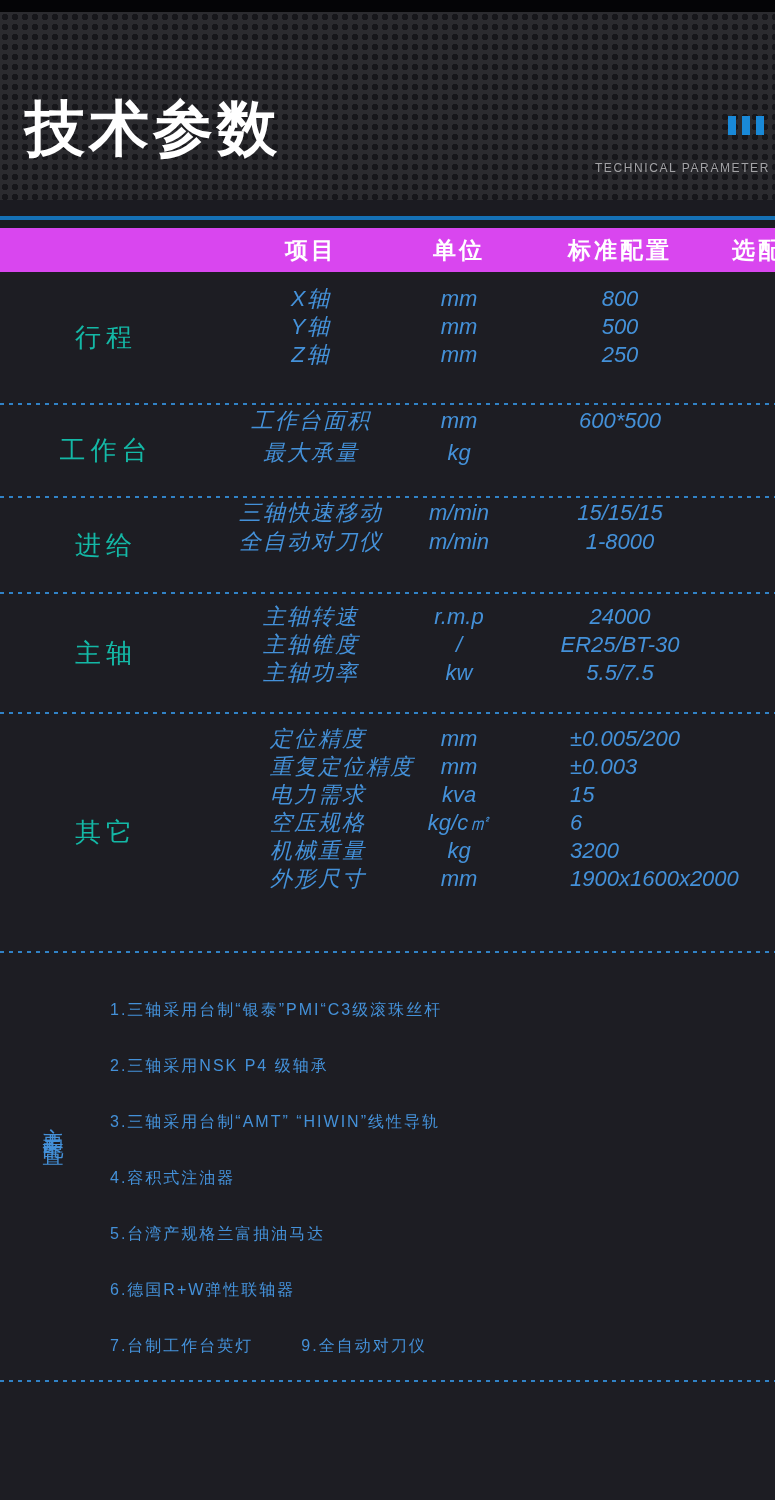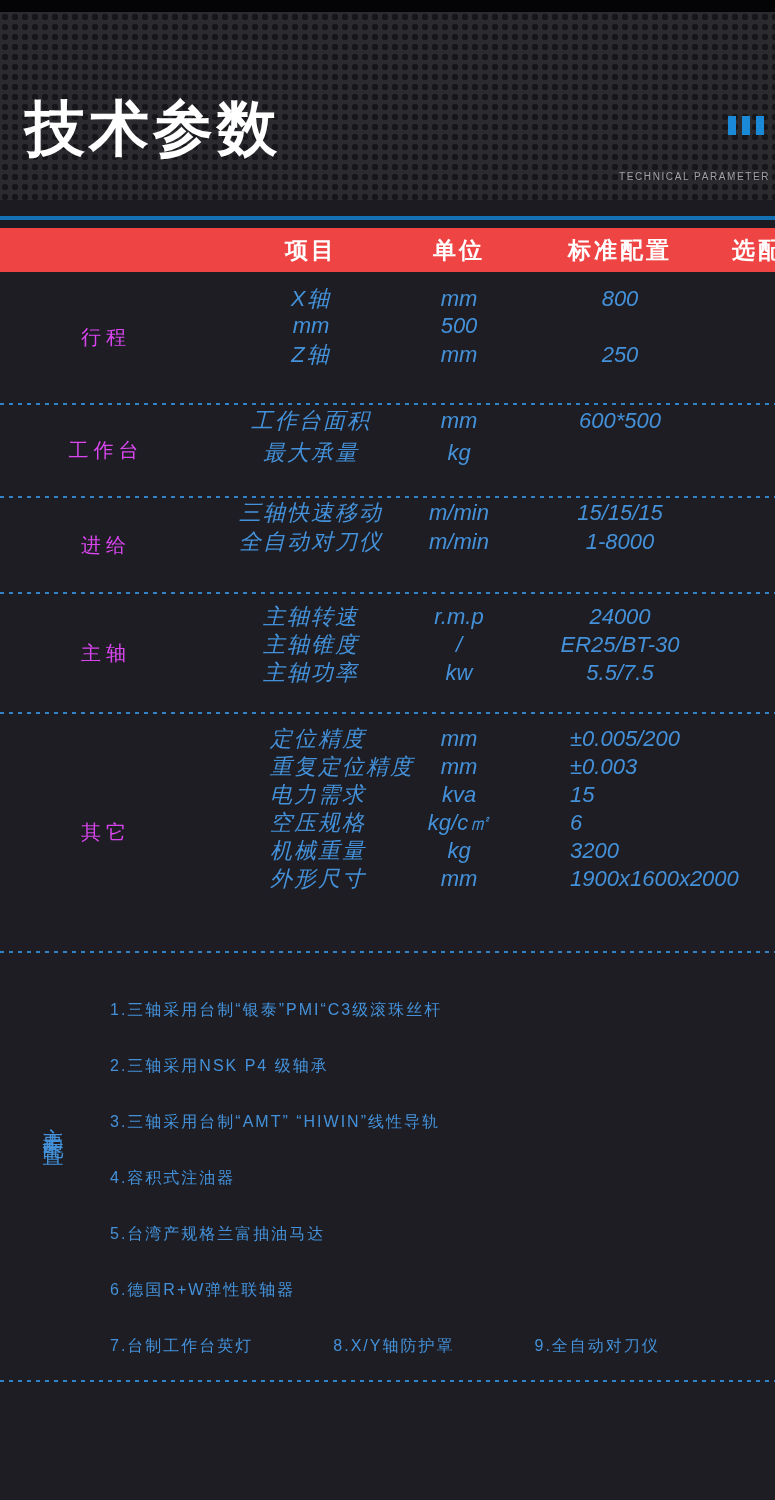--- a/index.html
+++ b/index.html
@@ -22,42 +22,42 @@
   }
   .hero-title{
     position:absolute;left:25px;top:84px;
     margin:0;color:#ffffff;font-size:60px;font-weight:bold;
     letter-spacing:4px;line-height:1.1;
   }
   .hero-right{position:absolute;right:5px;top:104px;text-align:right;}
   .bars{display:inline-flex;gap:6px;margin-right:6px;}
   .bars span{display:block;width:8px;height:19px;background:#1989d8;}
   .hero-subtitle{
-    margin-top:32px;color:#a2a2a5;font-size:10px;letter-spacing:1.6px;
+    margin-top:22px;color:#a2a2a5;font-size:12px;letter-spacing:1.6px;
     white-space:nowrap;
   }
   .divider-zone{height:28px;background:#1b1b21;padding-top:16px;box-sizing:border-box;}
   .blue-line{height:4px;background:#1571b6;}
 
   
   .table-header{
-    height:44px;background:#ef4444;
+    height:44px;background:#d946ef;
     display:grid;grid-template-columns:212px 198px 98px 224px 43px;
     align-items:center;
   }
   .table-header .hcell{
     color:#ffffff;font-size:23px;font-weight:bold;letter-spacing:3px;
     text-align:center;white-space:nowrap;
   }
 
   
   .section{display:flex;}
   .cat-cell{
     width:212px;display:flex;align-items:center;justify-content:center;
-    color:#d946ef;font-size:20px;letter-spacing:5px;
+    color:#14b8a6;font-size:26px;letter-spacing:5px;
   }
   .rows{flex:1;display:flex;flex-direction:column;justify-content:flex-start;font-style:italic;}
   .spec-row{display:grid;grid-template-columns:198px 98px 224px 43px;align-items:center;}
   .cell{color:#4491d9;font-size:22px;text-align:center;white-space:nowrap;}
   .cell.item{letter-spacing:2px;}
   .dashed{
     height:2px;
     background-image:repeating-linear-gradient(90deg,#3182c6 0 4px,rgba(0,0,0,0) 4px 9px);
   }
   .section.left-vals .cell.item{text-align:left;padding-left:58px;}
@@ -72,21 +72,21 @@
   .features{position:relative;height:427px;box-sizing:border-box;padding:29px 0 0 110px;}
   .side-title{
     position:absolute;left:42px;top:158px;
     color:#4491d9;font-size:21px;letter-spacing:6px;
     writing-mode:vertical-lr;text-orientation:upright;line-height:22px;
   }
   .feature-item{
     height:56px;display:flex;align-items:center;
     color:#4491d9;font-size:16px;letter-spacing:2px;white-space:nowrap;
   }
-  .bottom-row{display:flex;gap:80px;height:56px;align-items:center;}
+  .bottom-row{display:flex;gap:48px;height:56px;align-items:center;}
   .bottom-row .feature-item{height:auto;}
   .footer-space{height:115px;}
 </style>
 </head>
 <body>
 
 <div class="page">
 
   <div class="top-black-bar"></div>
 
@@ -119,20 +119,21 @@
     <div class="section s1">
       <div class="cat-cell">行程</div>
       <div class="rows">
         <div class="spec-row">
           <div class="cell item">X轴</div>
           <div class="cell unit">mm</div>
           <div class="cell value">800</div>
           <div class="cell"></div>
         </div>
         <div class="spec-row">
+          <div class="cell item">Y轴</div>
           <div class="cell unit">mm</div>
           <div class="cell value">500</div>
           <div class="cell"></div>
         </div>
         <div class="spec-row">
           <div class="cell item">Z轴</div>
           <div class="cell unit">mm</div>
           <div class="cell value">250</div>
           <div class="cell"></div>
         </div>
@@ -249,21 +250,20 @@
   <section class="features">
     <div class="side-title">主要配置</div>
     <div class="feature-item">1.三轴采用台制“银泰”PMI“C3级滚珠丝杆</div>
     <div class="feature-item">2.三轴采用NSK P4 级轴承</div>
     <div class="feature-item">3.三轴采用台制“AMT” “HIWIN”线性导轨</div>
     <div class="feature-item">4.容积式注油器</div>
     <div class="feature-item">5.台湾产规格兰富抽油马达</div>
     <div class="feature-item">6.德国R+W弹性联轴器</div>
     <div class="bottom-row">
       <div class="feature-item">7.台制工作台英灯</div>
-      <div class="feature-item">8.X/Y轴防护罩</div>
       <div class="feature-item">9.全自动对刀仪</div>
     </div>
   </section>
 
   <div class="dashed"></div>
   <div class="footer-space"></div>
 
 </div>
 
 </body></html>

